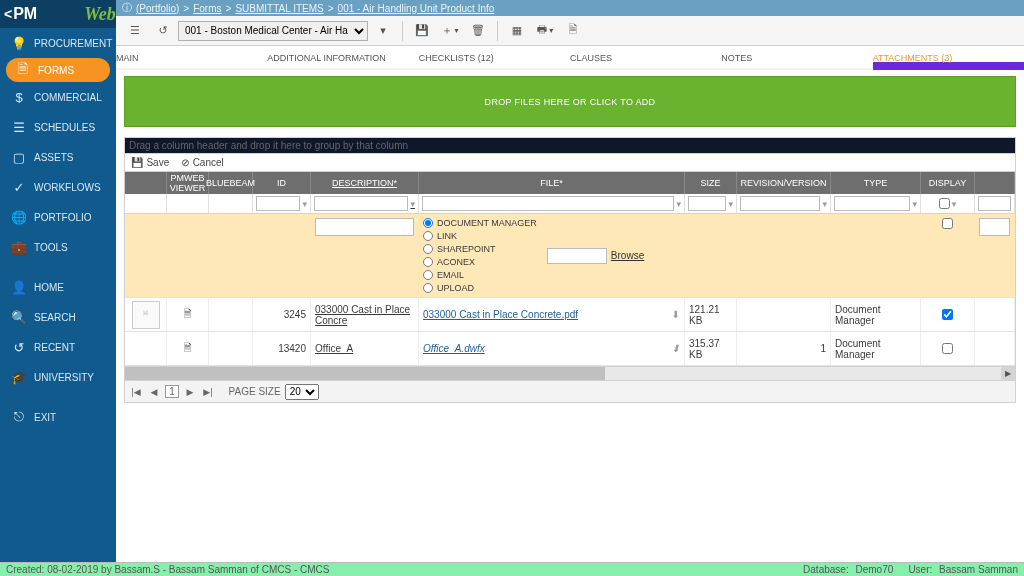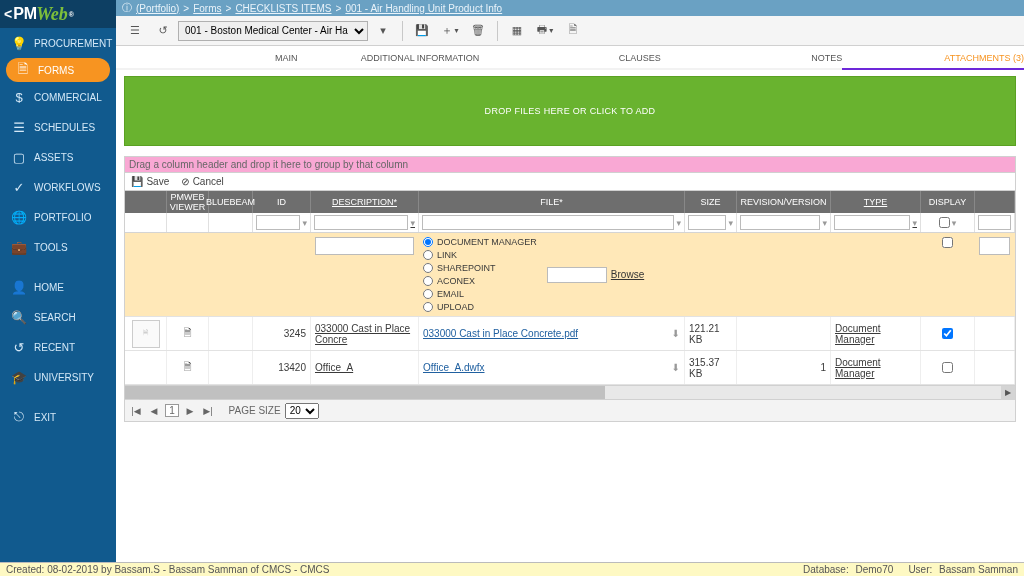--- a/index.html
+++ b/index.html
@@ -1,56 +1,56 @@
 <!DOCTYPE html>
 <html><head>
 <meta charset="utf-8">
 <style>
   * { box-sizing: border-box; margin: 0; padding: 0; }
   body { font-family: Arial, sans-serif; font-size: 11px; color: #3a3a3a; background: #fff; width: 1024px; height: 576px; overflow: hidden; position: relative; }
 
   
-  .statusbar { position: absolute; left: 0; right: 0; bottom: 0; height: 14px; background: #fef9c3; border-top: 1px solid #bbb; font-size: 10px; color: #555; display: flex; align-items: center; padding: 0 6px; gap: 2px; }
+  .statusbar { position: absolute; left: 0; right: 0; bottom: 0; height: 14px; background: #86efac; border-top: 1px solid #bbb; font-size: 10px; color: #555; display: flex; align-items: center; padding: 0 6px; gap: 2px; }
   .statusbar .spacer { margin-left: auto; }
 
   
   .sidebar { position: absolute; left: 0; top: 0; bottom: 14px; width: 116px; background: #115a8e; color: #d4e8f7; display: flex; flex-direction: column; font-size: 11px; }
   .brand { height: 28px; background: #0d3f63; display: flex; align-items: center; padding-left: 4px; color: #fff; font-weight: bold; font-size: 16px; letter-spacing: 0; }
   .brand .angle { font-size: 14px; margin-right: 1px; }
   .brand .p { color: #fff; }
   .brand .m { color: #fff; }
-  .brand .w { color: #7dbf3b; font-style: italic; font-family: 'Brush Script MT', cursive; font-size: 18px; margin: 0 -1px; }
+  .brand .w { color: #7dbf3b; font-style: italic; font-family: 'Brush Script MT', cursive; font-size: 18px; margin: 0 -1px; padding-left: 48px; }
   .brand .reg { font-size: 7px; vertical-align: top; margin-left: 2px;}
   .nav-item { display: flex; align-items: center; gap: 8px; height: 30px; padding-left: 12px; color: #d4e8f7; cursor: pointer; text-transform: uppercase; font-size: 10px; }
   .nav-item .ic { width: 14px; height: 14px; display: inline-flex; align-items: center; justify-content: center; font-size: 13px; }
   .nav-item.active { background: #f79421; color: #fff; border-radius: 14px; margin: 0 6px; padding-left: 10px; height: 24px; }
   .nav-sep { height: 10px; }
 
   
   .crumb { position: absolute; left: 116px; right: 0; top: 0; height: 16px; background: #6aa1c3; color: #e9f3fa; font-size: 10px; display: flex; align-items: center; padding-left: 6px; gap: 4px; }
   .crumb a { color: #e9f3fa; }
 
   
   .toolbar { position: absolute; left: 116px; right: 0; top: 16px; height: 30px; background: #f5f5f5; border-bottom: 1px solid #d0d0d0; display: flex; align-items: center; padding-left: 6px; gap: 2px; }
   .tbtn { width: 26px; height: 24px; display: inline-flex; align-items: center; justify-content: center; color: #555; cursor: pointer; }
   .tsep { width: 1px; height: 20px; background: #c8c8c8; margin: 0 4px; }
   .tselect { height: 20px; border: 1px solid #b0b0b0; font-size: 10px; padding: 0 2px; min-width: 140px; }
   .tbtn .chev { font-size: 8px; margin-left: 2px; }
 
   
   .tabs { position: absolute; left: 116px; right: 0; top: 46px; height: 24px; background: #fff; display: flex; border-bottom: 2px solid #f2f2f2; }
-  .tab { flex: 1; text-align: right; font-size: 9px; color: #555; padding-top: 7px; cursor: pointer; text-transform: uppercase; }
-  .tab.active { color: #f79421; border-bottom: 2px solid #6d28d9; margin-bottom: -2px; }
+  .tab { flex: 1; text-align: left; font-size: 9px; color: #555; padding-top: 7px; cursor: pointer; text-transform: uppercase; }
+  .tab.active { color: #f79421; border-bottom: 8px solid #6d28d9; margin-bottom: -2px; }
 
   
   .main { position: absolute; left: 116px; right: 0; top: 70px; bottom: 14px; background: #fff; padding: 6px 8px 0 8px; display: flex; flex-direction: column; }
 
-  .dropzone { background: #69b32f; color: #fff; height: 70px; display: flex; align-items: center; justify-content: center; font-size: 9px; letter-spacing: .3px; border: 1px solid #5aa122; }
-
-  .groupbar { margin-top: 10px; border: 1px solid #d0d0d0; border-bottom: none; background: #f9a8d4; color: #666; height: 16px; font-size: 10px; padding: 2px 4px; }
+  .dropzone { background: #69b32f; color: #fff; height: 51px; display: flex; align-items: center; justify-content: center; font-size: 9px; letter-spacing: .3px; border: 1px solid #5aa122; }
+
+  .groupbar { margin-top: 10px; border: 1px solid #d0d0d0; border-bottom: none; background: #0f172a; color: #666; height: 16px; font-size: 10px; padding: 2px 4px; }
   .actionbar { border: 1px solid #d0d0d0; border-top: 1px solid #d0d0d0; border-bottom: none; height: 18px; display: flex; align-items: center; gap: 12px; padding-left: 6px; font-size: 10px; }
   .actionbar span { display: inline-flex; align-items: center; gap: 3px; cursor: pointer; color: #444; }
 
   
   .grid { border: 1px solid #d0d0d0; display: flex; flex-direction: column; }
   .ghead { display: flex; height: 22px; background: #6e6e6e; color: #fff; font-size: 9px; }
   .ghead .c { border-right: 1px solid #888; display: flex; align-items: center; justify-content: center; text-align: center; padding: 0 2px; text-transform: uppercase; }
   .gfilter { display: flex; height: 20px; background: #fff; border-bottom: 1px solid #d4d4d4; }
   .gfilter .c { border-right: 1px solid #e0e0e0; display: flex; align-items: center; justify-content: center; gap: 2px; padding: 0 3px; }
   .gfilter input[type=text] { width: 100%; height: 15px; border: 1px solid #bbb; font-size: 10px; }
@@ -70,21 +70,21 @@
 
   
   .w-drag { width: 42px; }
   .w-pmw  { width: 42px; }
   .w-blue { width: 44px; }
   .w-id   { width: 58px; }
   .w-desc { width: 108px; text-decoration: underline; }
   .w-file { width: 266px; }
   .w-size { width: 52px; }
   .w-rev  { width: 94px; }
-  .w-type { width: 90px; text-decoration: underline; }
+  .w-type { width: 90px; }
   .w-disp { width: 54px; }
   .w-rem  { flex: 1; }
 
   .hscroll { height: 14px; background: #e8e8e8; border: 1px solid #d0d0d0; border-top: none; position: relative; display: flex; align-items: center; }
   .hscroll .thumb2 { position: absolute; left: 0; top: 0; height: 100%; width: 480px; background: #c0c0c0; }
   .hscroll .arrow { width: 14px; height: 14px; background: #d4d4d4; display: flex; align-items: center; justify-content: center; font-size: 8px; color: #555; }
   .hscroll .arrow.right { margin-left: auto; }
 
   .pager { height: 22px; background: #f3f3f3; border: 1px solid #d0d0d0; border-top: none; display: flex; align-items: center; gap: 4px; padding-left: 4px; font-size: 10px; color: #666; }
   .pager .pbtn { width: 14px; height: 14px; display: inline-flex; align-items: center; justify-content: center; border: 1px solid transparent; font-size: 9px; }
@@ -159,21 +159,21 @@
       <span>EXIT</span>
     </div>
 </div>
 
 <div class="crumb">
   <span>ⓘ</span>
   <a href="#">(Portfolio)</a>
   <span>&gt;</span>
   <a href="#">Forms</a>
   <span>&gt;</span>
-  <a href="#">CHECKLISTS ITEMS</a>
+  <a href="#">SUBMITTAL ITEMS</a>
   <span>&gt;</span>
   <a href="#">001 - Air Handling Unit Product Info</a>
 </div>
 
 <div class="toolbar">
   <div class="tbtn">☰</div>
   <div class="tbtn">↺</div>
   <select class="tselect"><option>001 - Boston Medical Center - Air Ha</option></select>
   <div class="tbtn">▾</div>
   <div class="tsep"></div>
@@ -182,20 +182,21 @@
   <div class="tbtn">🗑</div>
   <div class="tsep"></div>
   <div class="tbtn">▦</div>
   <div class="tbtn">🖶<span class="chev">▾</span></div>
   <div class="tbtn">🗎</div>
 </div>
 
 <div class="tabs">
   <div class="tab">MAIN</div>
   <div class="tab">ADDITIONAL INFORMATION</div>
+  <div class="tab">CHECKLISTS (12)</div>
   <div class="tab">CLAUSES</div>
   <div class="tab">NOTES</div>
   <div class="tab active">ATTACHMENTS (3)</div>
 </div>
 
 <div class="main">
   <div class="dropzone">DROP FILES HERE OR CLICK TO ADD</div>
 
   <div class="groupbar">Drag a column header and drop it here to group by that column</div>
   <div class="actionbar">
@@ -337,21 +338,21 @@
     </div>
 
     <div class="grow">
       <div class="c w-drag"></div>
       <div class="c w-pmw">
           <span>🗎</span>
         </div>
       <div class="c w-blue"></div>
       <div class="c w-id right">13420</div>
       <div class="c w-desc left">Office_A</div>
-      <div class="c w-file left" style="justify-content:space-between;">
+      <div class="c w-file left" style="justify-content:space-between;font-style:italic;">
           <a href="#">Office_A.dwfx</a>
           <span style="color:#999;">⬇</span>
         </div>
       <div class="c w-size right">315.37 KB</div>
       <div class="c w-rev right">1</div>
       <div class="c w-type left">Document Manager</div>
       <div class="c w-disp">
           <input type="checkbox" style="">
         </div>
       <div class="c w-rem"></div>

